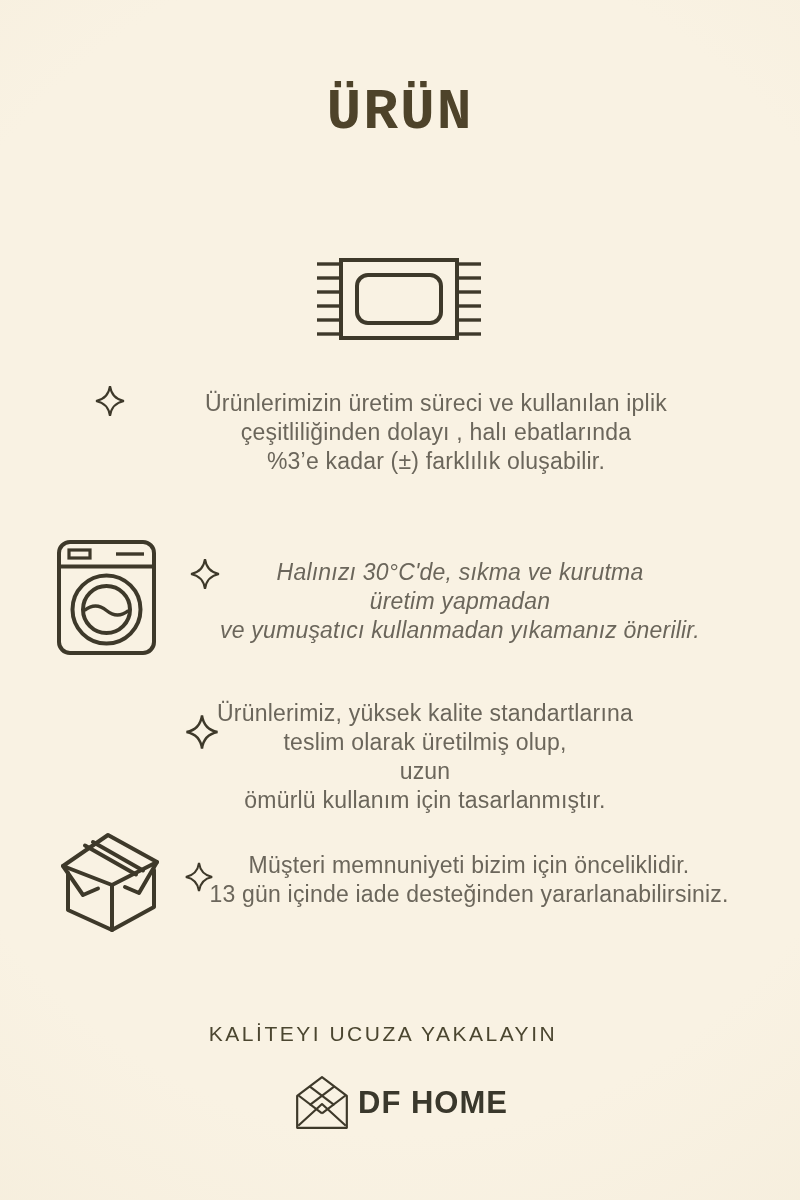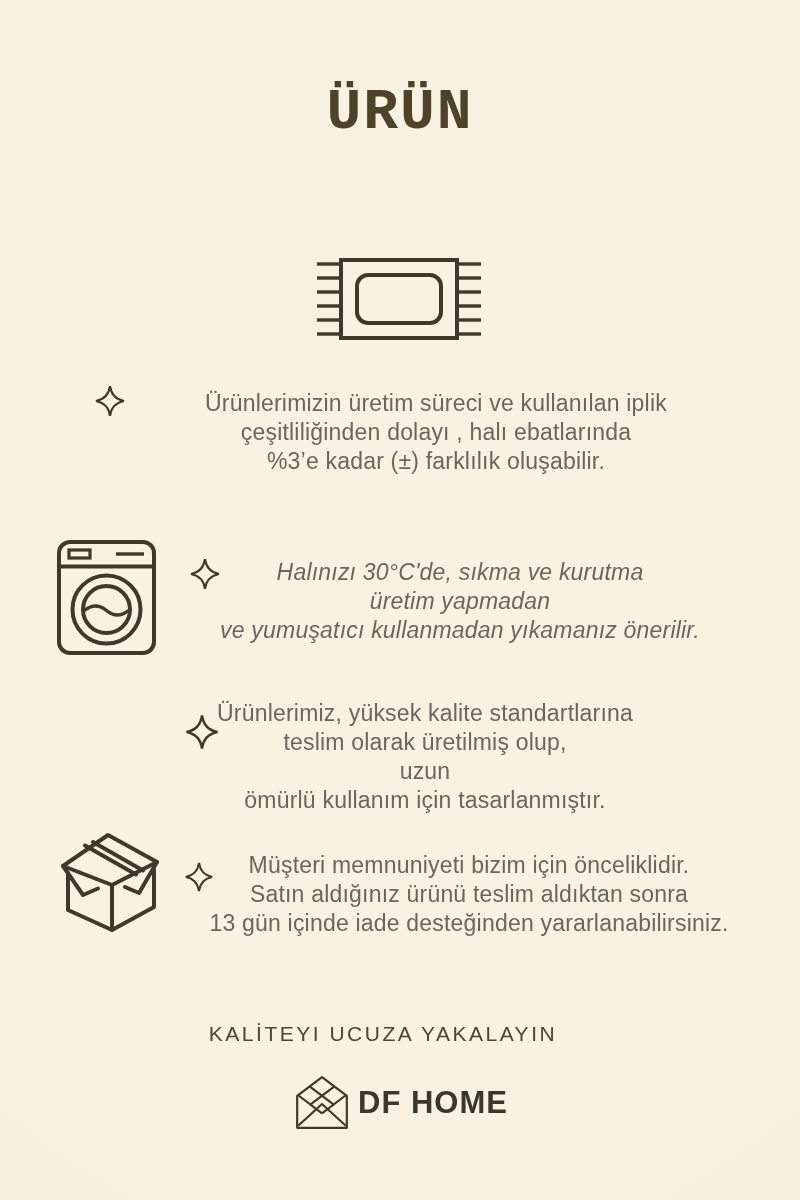--- a/index.html
+++ b/index.html
@@ -157,21 +157,20 @@
       </g>
     </svg>
   </span>
   <span class="icon-wrap sparkle s4">
     <svg width="34" height="36" viewBox="0 0 40 40">
       <path class="st" stroke-width="2.4" d="M20 3.5 C21.3 12.8 26.6 18.3 35.5 20 C26.6 21.7 21.3 27.2 20 36.5 C18.7 27.2 13.4 21.7 4.5 20 C13.4 18.3 18.7 12.8 20 3.5 Z"></path>
     </svg>
   </span>
   <div class="infotext t4">
     <div>Müşteri memnuniyeti bizim için önceliklidir.</div>
-    <div>Satın aldığınız ürünü teslim aldıktan sonra</div>
     <div>13 gün içinde iade desteğinden yararlanabilirsiniz.</div>
   </div>
 
   <div class="tagline">KALİTEYI UCUZA YAKALAYIN</div>
 
   <div class="brand-row">
     <span class="sparkle">
       <svg width="60" height="60" viewBox="0 0 58 58">
         <g class="st" stroke-width="2.1" stroke-linejoin="round">
           <path d="M5 22 L29 4 L53 22 L53 53 L5 53 Z"></path>

